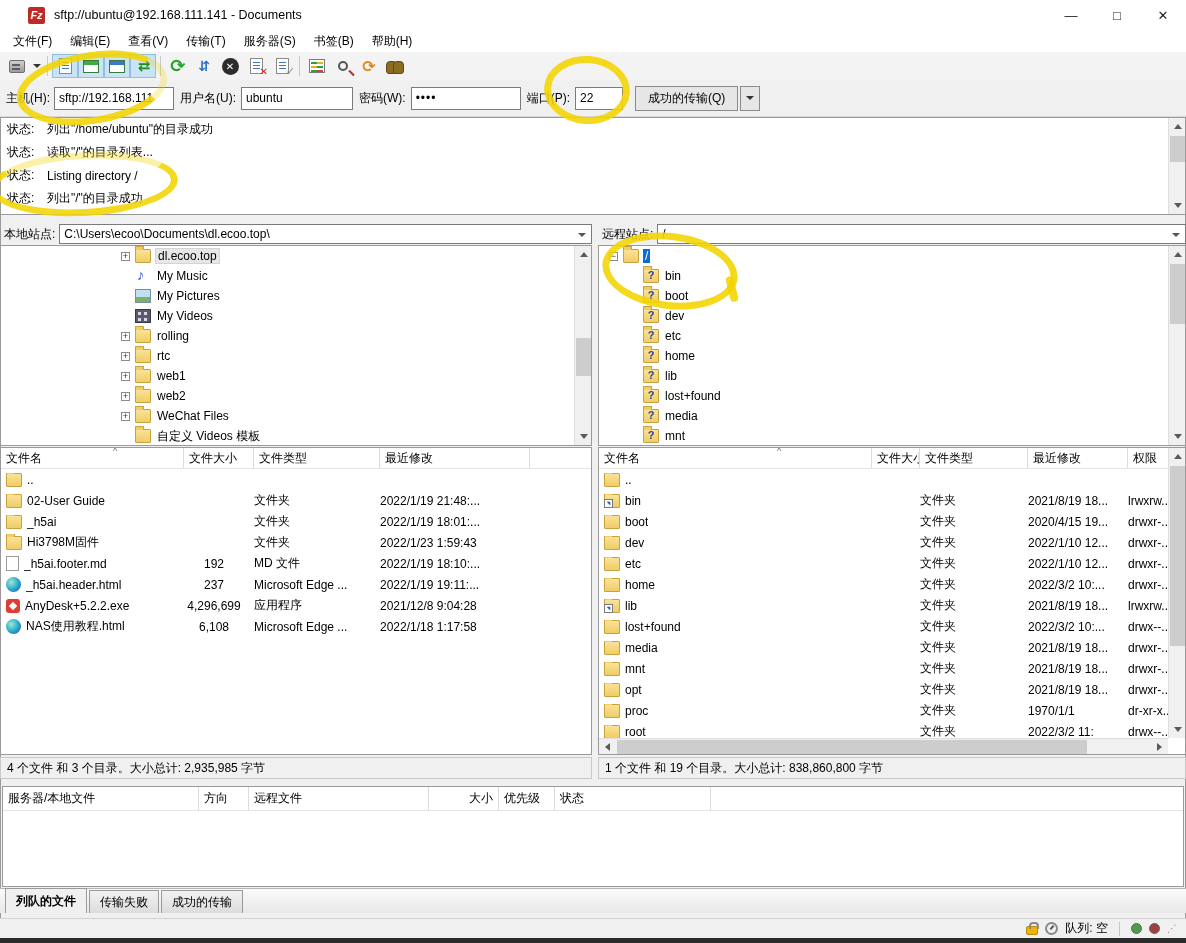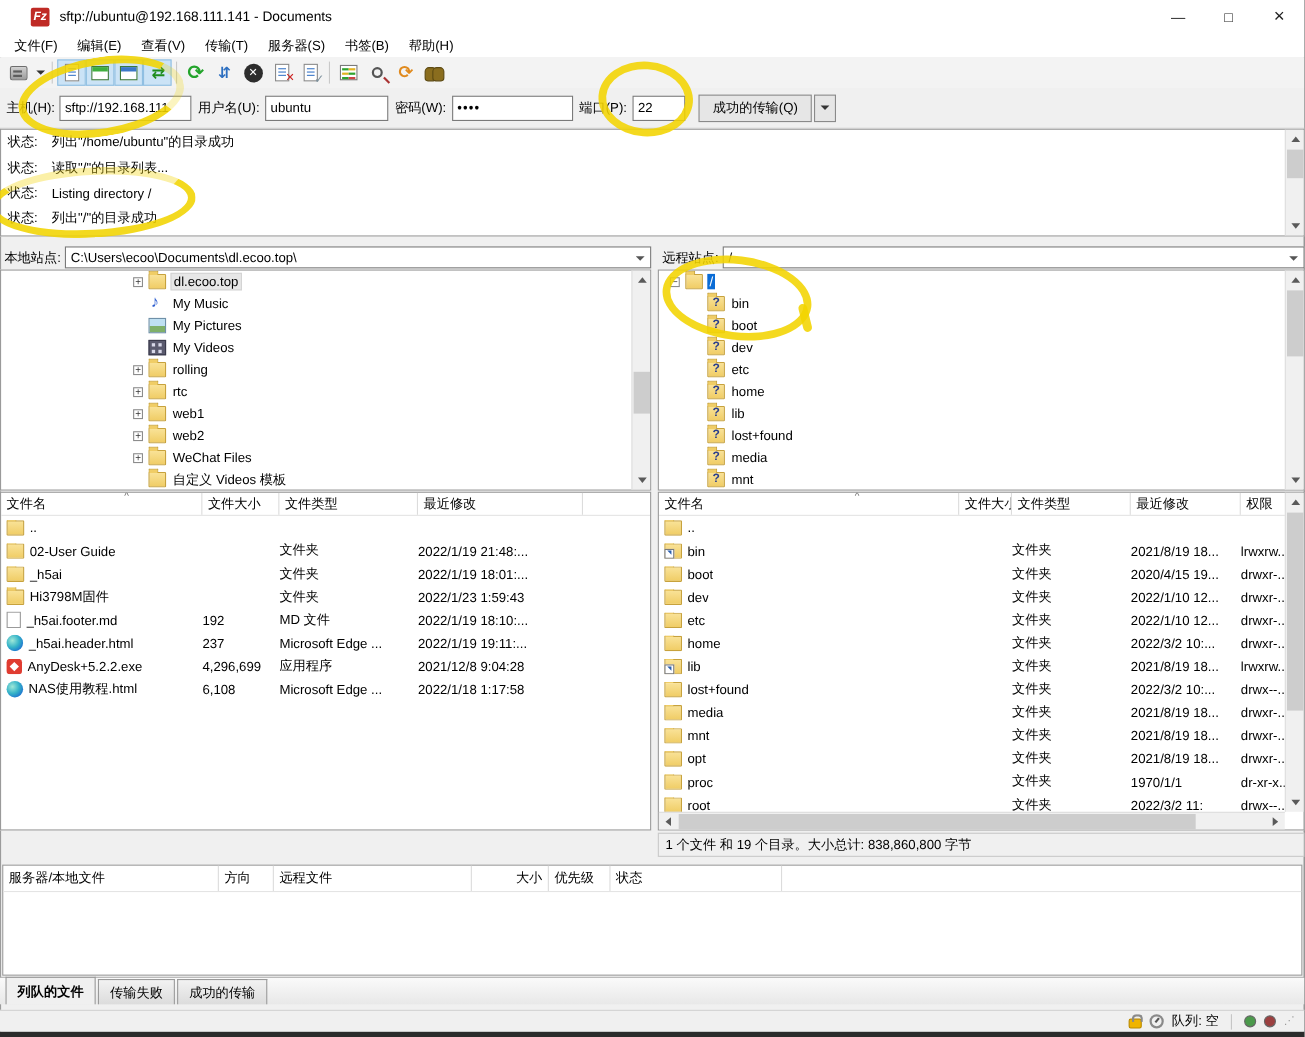--- a/index.html
+++ b/index.html
@@ -99,21 +99,21 @@
   .ic-edge { width:15px; height:15px; border-radius:50%; background:radial-gradient(circle at 35% 35%, #9fe8d8, #35b3c8 45%, #1b6fd0 80%); }
   .ic-anydesk { width:14px; height:14px; background:#e03c31; border-radius:3px; }
   .ic-anydesk:after { content:""; position:absolute; left:4px; top:4px; width:6px; height:6px; background:#fff; transform:rotate(45deg); }
   
   .listpane { position:absolute; top:447px; height:308px; background:#fff; border:1px solid #9a9a9a; overflow:hidden; }
   .lheader { display:flex; height:21px; align-items:center; border-bottom:1px solid #e4e4e4; position:relative; }
   .hcell { padding:0 5px; border-right:1px solid #dcdcdc; height:100%; display:flex; align-items:center; overflow:hidden; white-space:nowrap; }
   .sortmark { position:absolute; top:-2px; font-size:9px; color:#666; }
   .lrow { display:flex; height:21px; align-items:center; white-space:nowrap; }
   .ccell { padding:0 5px; overflow:hidden; flex:none; }
-  .num { text-align:left; }
+  .num { text-align:center; }
   
   .L .c-name { width:178px; display:flex; align-items:center; gap:5px; }
   .L .c-size { width:70px; }
   .L .c-type { width:126px; }
   .L .c-mod  { width:150px; }
   
   .R .c-name { width:268px; display:flex; align-items:center; gap:5px; }
   .R .c-size { width:48px; }
   .R .c-type { width:108px; }
   .R .c-mod  { width:100px; }
@@ -631,20 +631,21 @@
   <div class="sb-h" style="left:599px; top:738px; width:569px;">
     <div class="sb-arrow" style="left:0; top:0; height:16px;">
         <span class="tri-lf"></span>
       </div>
     <div class="sb-thumb-h" style="left:18px; width:470px;"></div>
     <div class="sb-arrow" style="right:0; top:0; height:16px;">
         <span class="tri-rt"></span>
       </div>
   </div>
 
+  <div class="summary" style="left:0; width:592px;">4 个文件 和 3 个目录。大小总计: 2,935,985 字节</div>
   <div class="summary" style="left:598px; width:588px;">1 个文件 和 19 个目录。大小总计: 838,860,800 字节</div>
 
   <div id="queue">
     <div id="qheader">
       <div class="hcell qc1">服务器/本地文件</div>
       <div class="hcell qc2">方向</div>
       <div class="hcell qc3">远程文件</div>
       <div class="hcell qc4">大小</div>
       <div class="hcell qc5">优先级</div>
       <div class="hcell qc6">状态</div>

